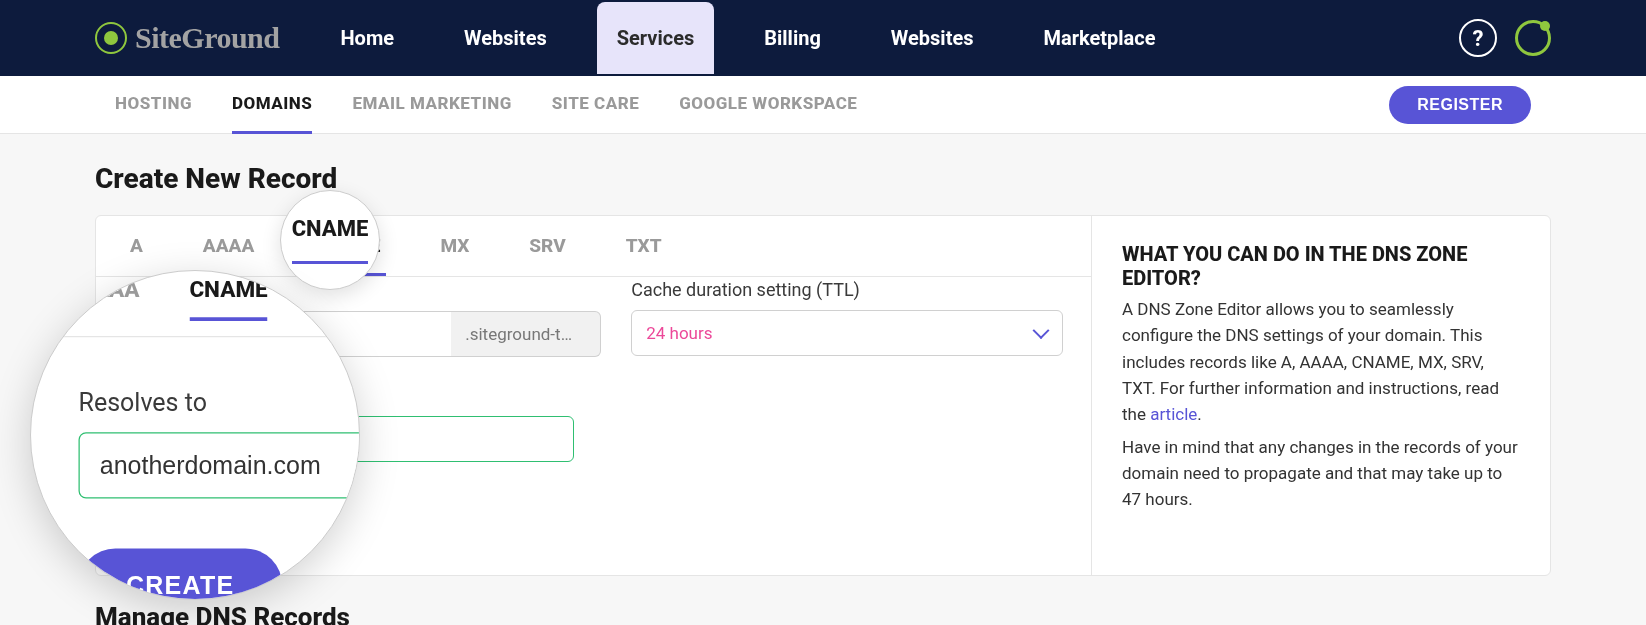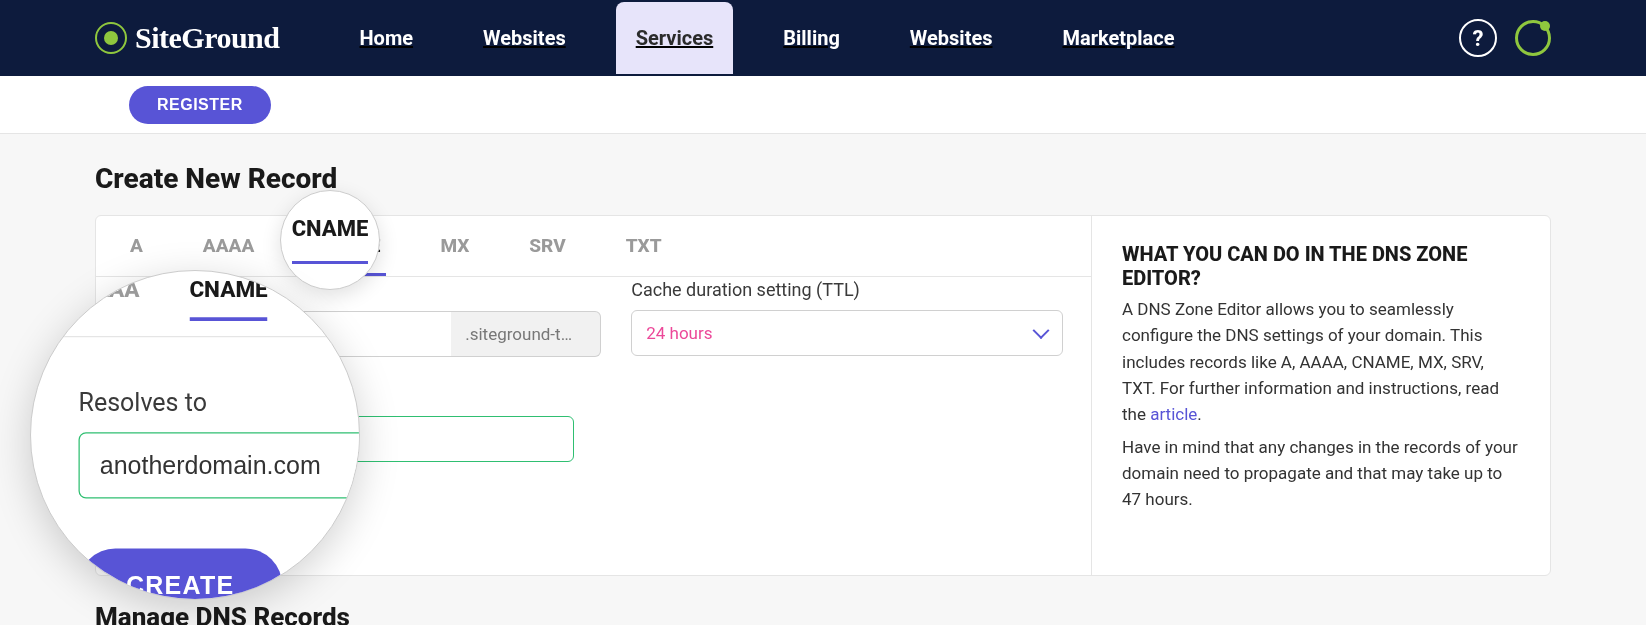--- a/index.html
+++ b/index.html
@@ -14,24 +14,24 @@
   .topbar {
     background: #0d1b3d;
     height: 76px;
     display: flex;
     align-items: center;
     padding: 0 95px;
   }
   .logo {
     display: flex;
     align-items: center;
-    color: #ffffff;
+    color: #a3a3a3;
     font-size: 30px;
     font-weight: 700;
-    margin-right: 60px;
+    margin-right: 41px;
     font-family: Georgia, serif;
     letter-spacing: -0.5px;
   }
   .logo-icon {
     width: 32px; height: 32px;
     border: 2px solid #8fc73e;
     border-radius: 50%;
     margin-right: 8px;
     display: inline-flex;
     align-items: center; justify-content: center;
@@ -42,21 +42,20 @@
     width: 14px; height: 14px;
     background: #8fc73e;
     border-radius: 50%;
     position: absolute;
   }
   .nav-main {
     display: flex;
     gap: 30px;
     align-items: center;
     flex: 1;
-    text-decoration: underline;
   }
   .nav-item {
     color: #fff;
     font-size: 20px;
     font-weight: 700;
     padding: 24px 20px;
     cursor: pointer;
   }
   .nav-item.active {
     background: #e7e4fa;
@@ -406,20 +405,27 @@
       <div class="nav-item">Websites</div>
       <div class="nav-item">Marketplace</div>
     </div>
   <div class="topbar-actions">
     <div class="help-icon">?</div>
     <div class="ring-icon"></div>
   </div>
 </div>
 
 <div class="subbar">
+  <div class="subnav" id="subnav">
+      <div class="subnav-item">HOSTING</div>
+      <div class="subnav-item active">DOMAINS</div>
+      <div class="subnav-item">EMAIL MARKETING</div>
+      <div class="subnav-item">SITE CARE</div>
+      <div class="subnav-item">GOOGLE WORKSPACE</div>
+    </div>
   <button class="pill-btn">REGISTER</button>
 </div>
 
 <div class="page">
   <div class="page-title">Create New Record</div>
 
   <div class="card">
     <div class="card-main">
       <div class="rec-tabs" id="rec-tabs">
           <div class="rec-tab">A</div>

